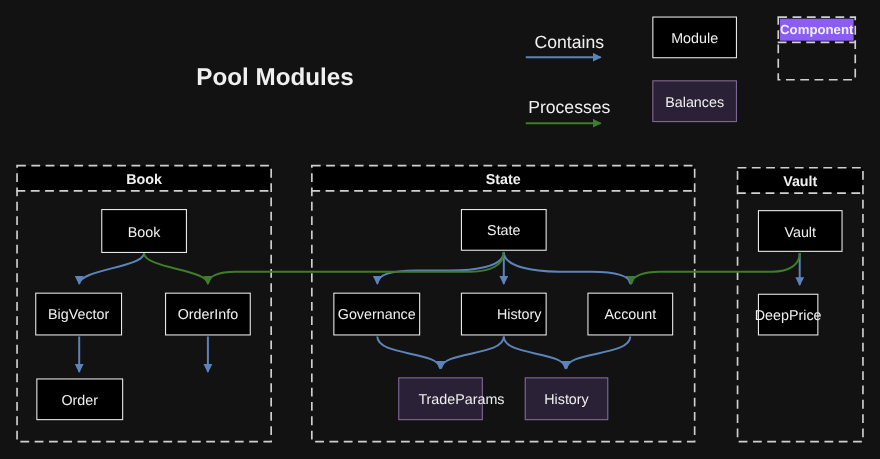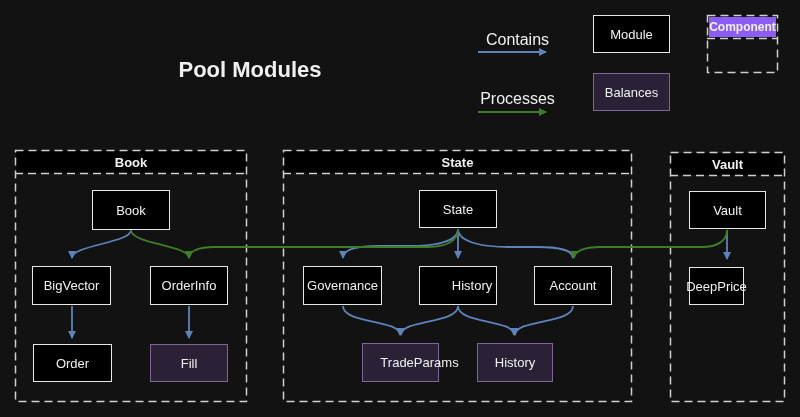--- a/index.html
+++ b/index.html
@@ -91,21 +91,20 @@
 
     <path d="M131,230 C131,244 189,245 189,258" class="edge-processes" marker-end="url(#arrow-green)"></path>
     <path d="M458,229 C458,241 446,247 428,247 L214,247 C199,247 189,251 189,258" class="edge-processes" marker-end="url(#arrow-green)"></path>
     <path d="M727,230 C727,241 717,247 702,247 L600,247 C585,247 574,251 574,258" class="edge-processes" marker-end="url(#arrow-green)"></path>
   </svg>
 
   <div class="node module" style="left:92px;top:190px;width:78px;height:40px;">Book</div>
   <div class="node module" style="left:32px;top:266px;width:79px;height:39px;">BigVector</div>
   <div class="node module" style="left:150px;top:266px;width:78px;height:39px;">OrderInfo</div>
   <div class="node module" style="left:33px;top:344px;width:79px;height:38px;">Order</div>
-  <div class="node primitive" style="left:150px;top:344px;width:78px;height:38px;">Fill</div>
 
   <div class="node module" style="left:419px;top:190px;width:78px;height:38px;">State</div>
   <div class="node module" style="left:303px;top:266px;width:79px;height:39px;">Governance</div>
   <div class="node module" style="left:419px;top:266px;width:78px;height:39px;padding-left:28px;">History</div>
   <div class="node module" style="left:534px;top:266px;width:78px;height:39px;">Account</div>
   <div class="node primitive" style="left:362px;top:343px;width:77px;height:39px;padding-left:38px;">TradeParams</div>
   <div class="node primitive" style="left:477px;top:343px;width:76px;height:39px;">History</div>
 
   <div class="node module" style="left:689px;top:191px;width:77px;height:38px;">Vault</div>
   <div class="node module" style="left:689px;top:267px;width:55px;height:38px;">DeepPrice</div>

